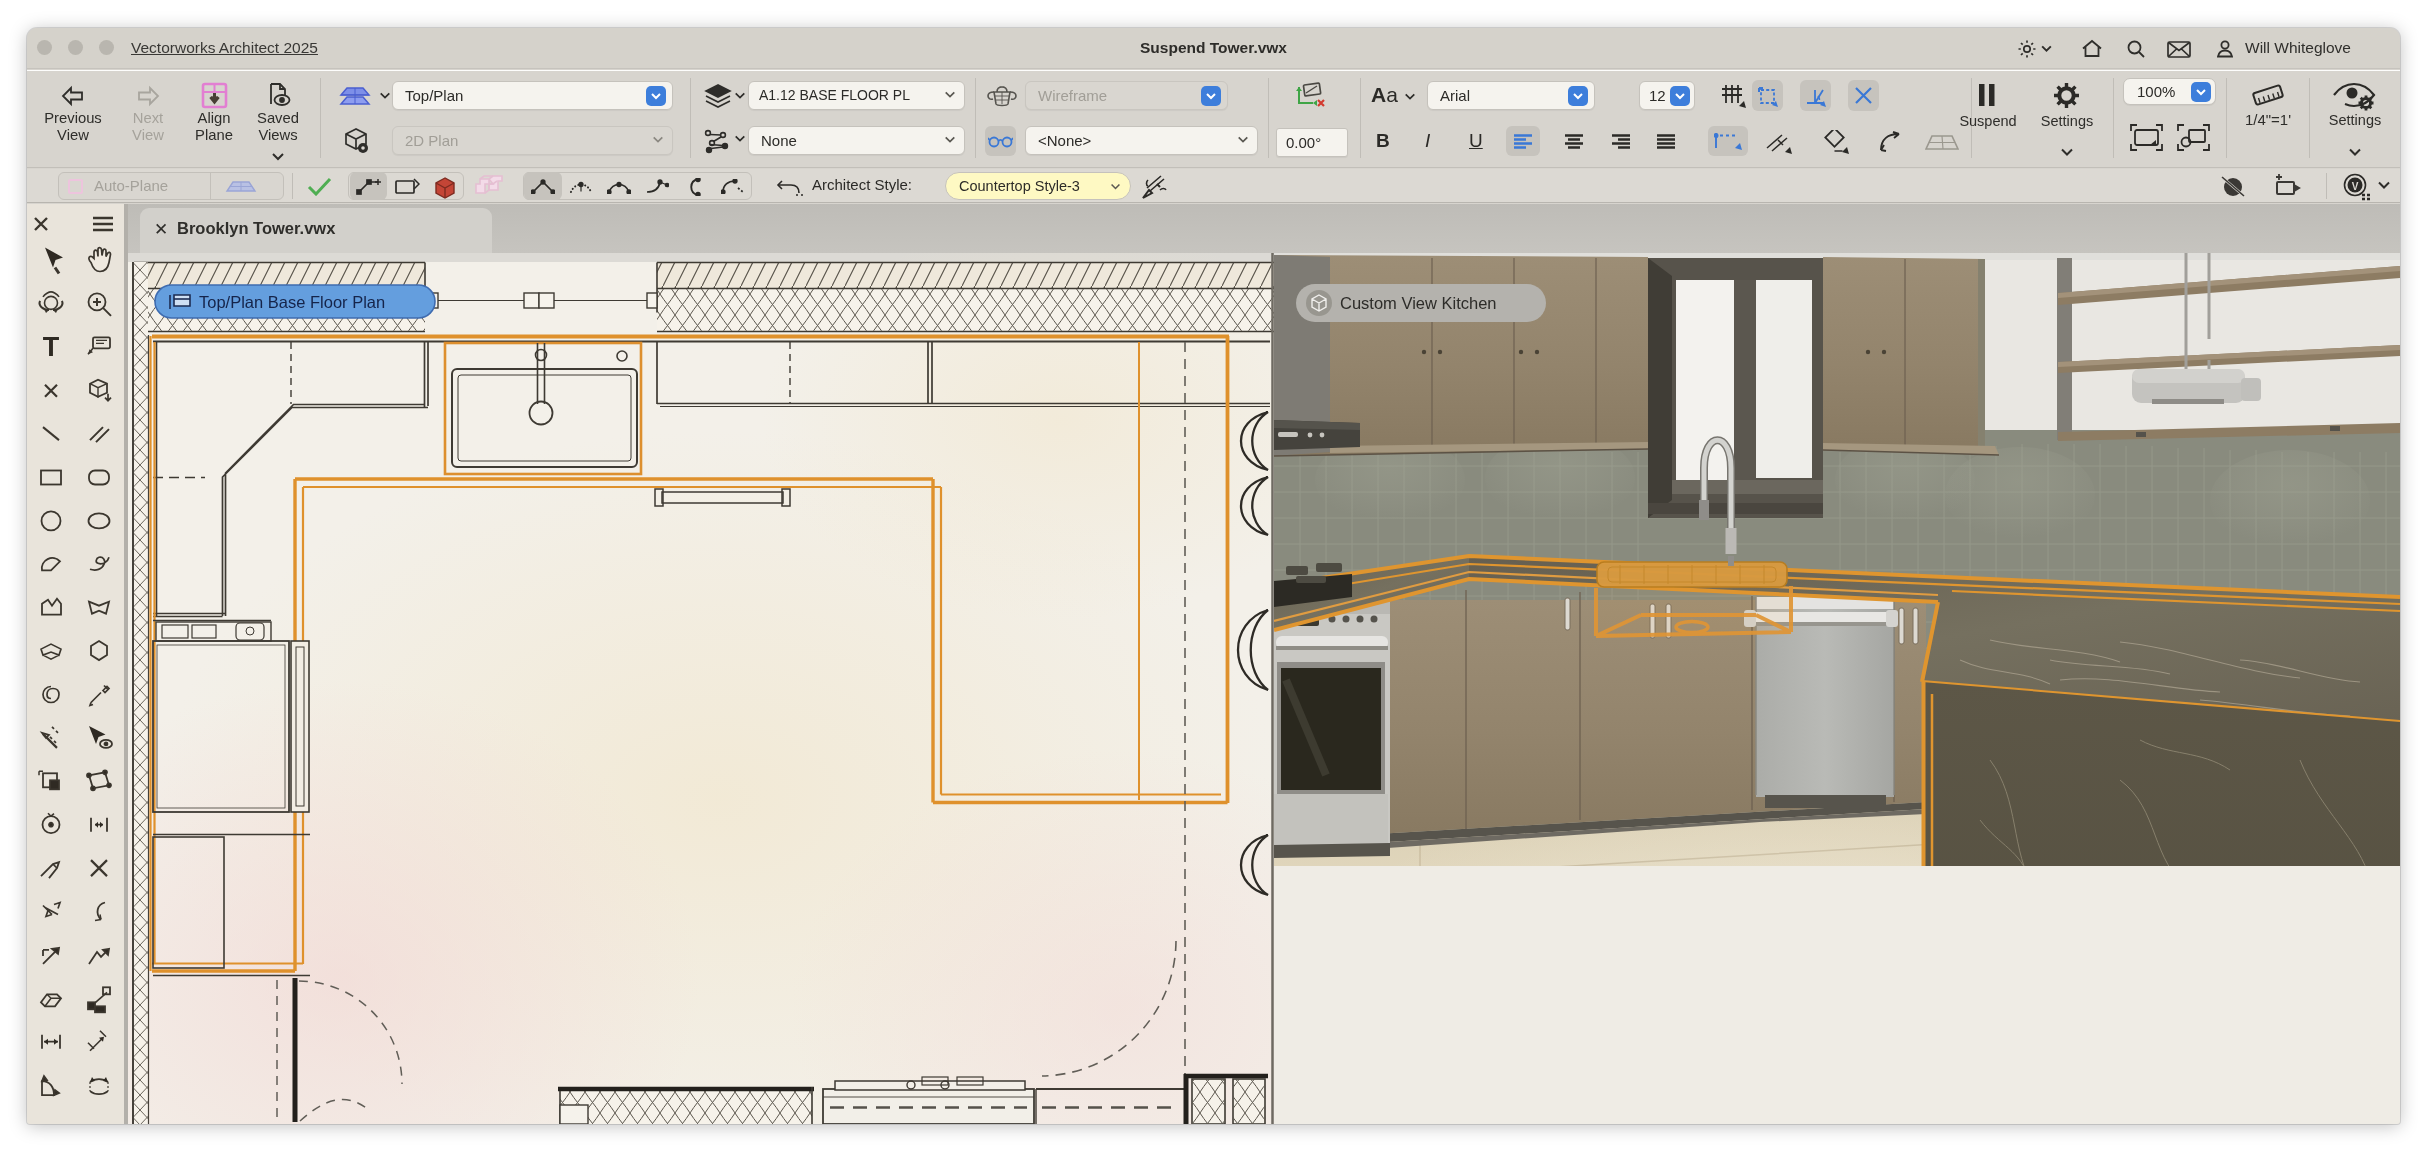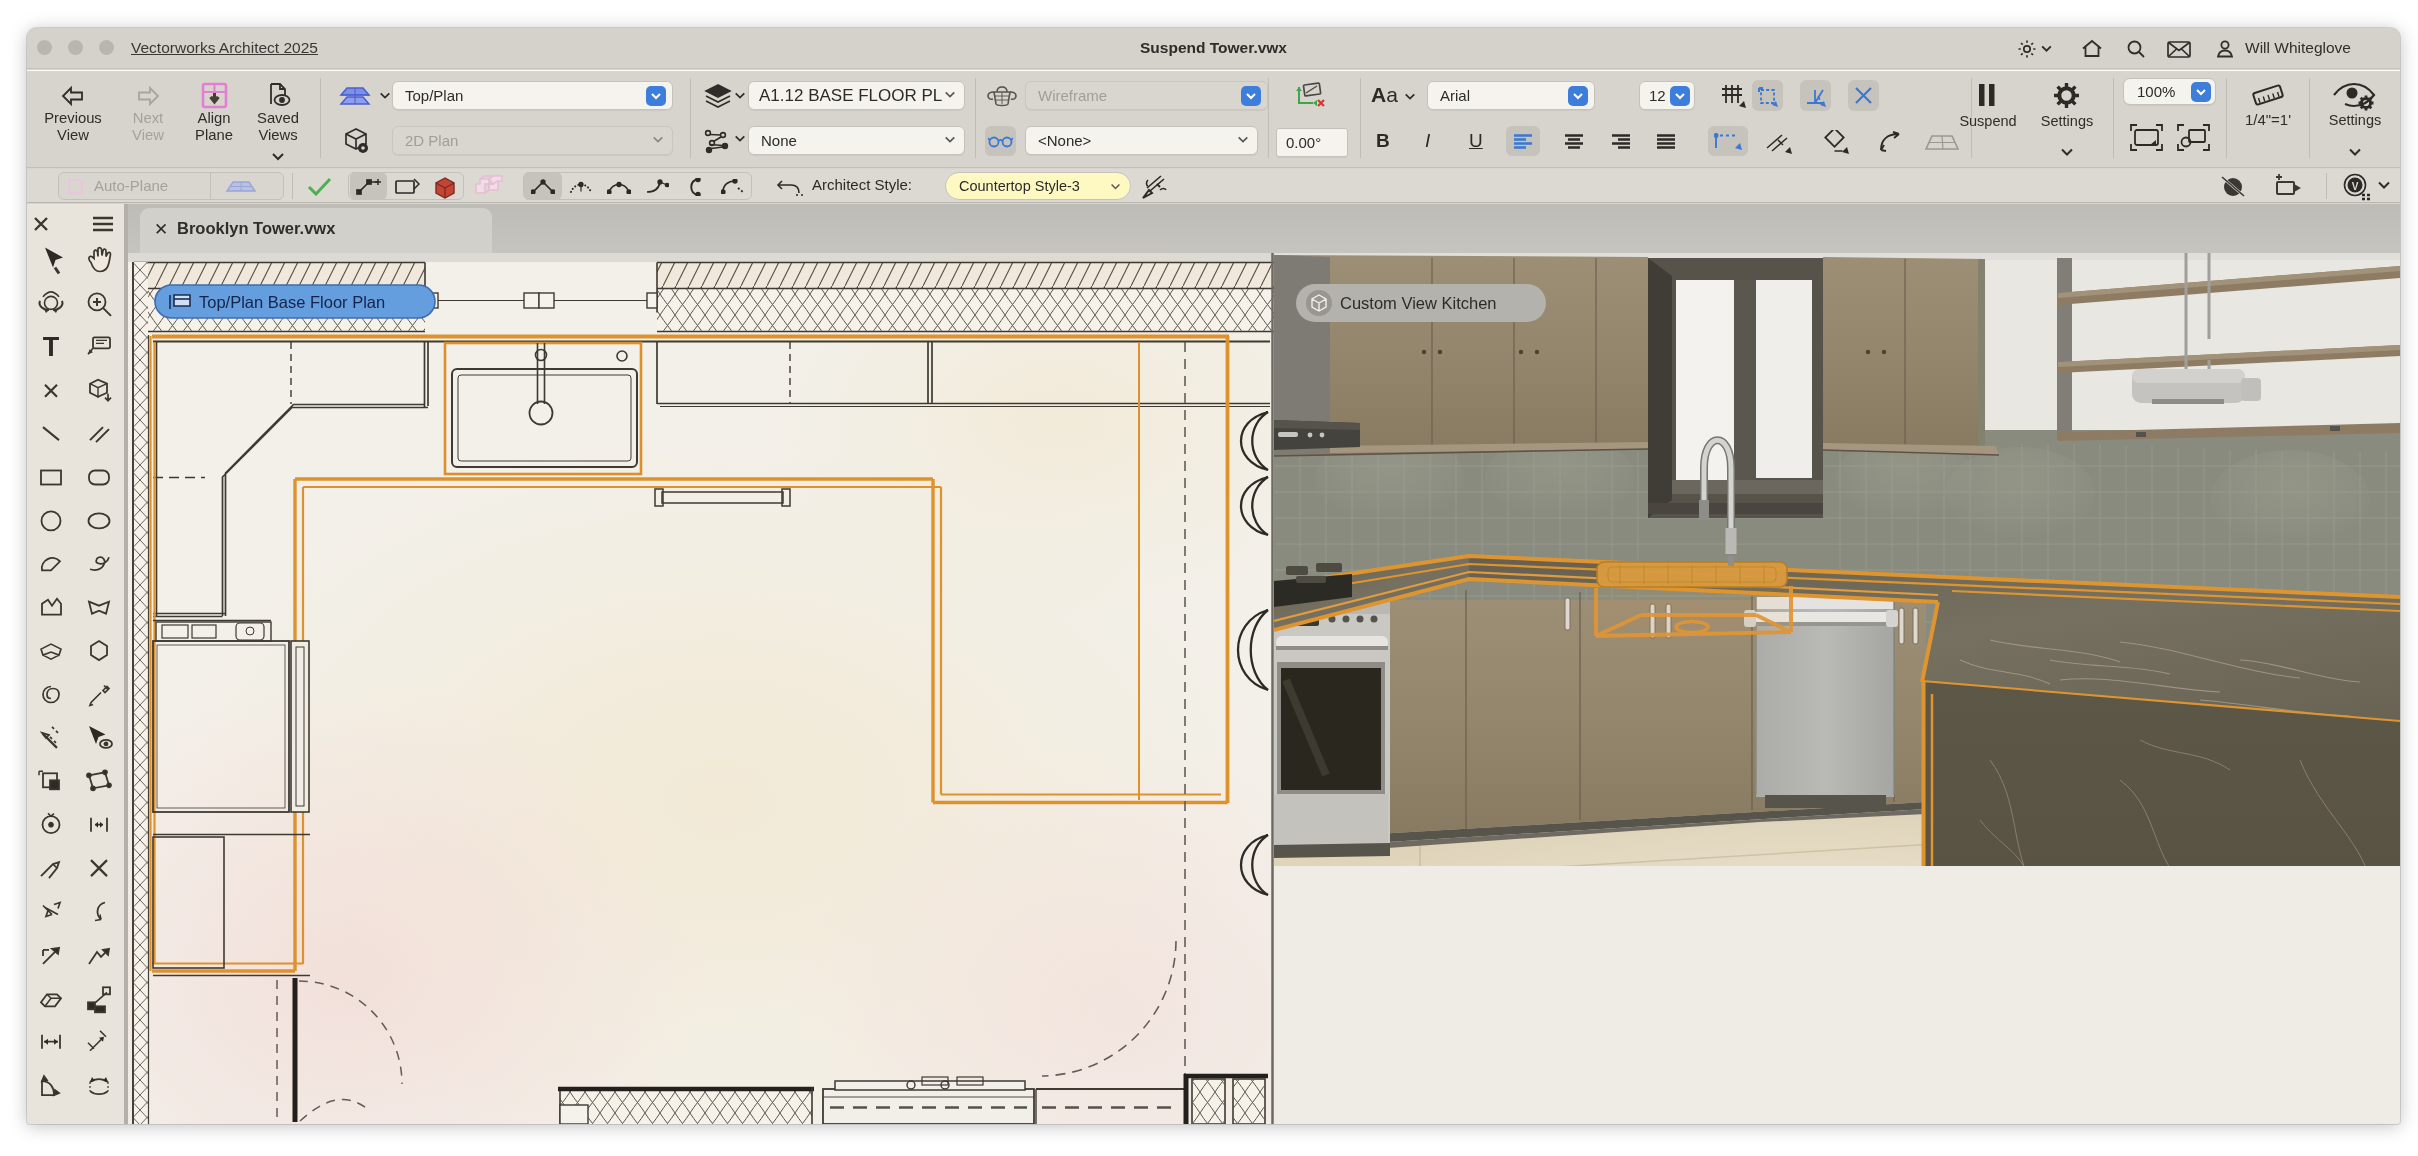--- a/index.html
+++ b/index.html
@@ -129,36 +129,36 @@
         <circle cx="5" cy="5" r="2.4"></circle>
         <circle cx="20" cy="7" r="2.4"></circle>
         <circle cx="9" cy="15" r="2.4"></circle>
         <circle cx="22" cy="18" r="2.4" fill="#2e2d2a"></circle>
         <circle cx="6" cy="22" r="2.4" fill="#2e2d2a"></circle>
         <path d="M7 6.5l11 .5M7 16.5l13 1M10.5 13.5L18 9M8 20.5l12-1.5"></path>
       </svg>
     <svg class="icn" style="left:707px;top:64px" width="12" height="9" viewBox="0 0 14 9" fill="none" stroke="#2e2d2a" stroke-width="2">
         <path d="M2 2l5 5 5-5"></path>
       </svg>
-    <div class="dd" style="left:721px;top:11px;width:217px;padding-left:10px;font-size:17px">A1.12 BASE FLOOR PL<svg class="gchev" width="12" height="9" viewBox="0 0 14 9" fill="none" stroke="#5a5852" stroke-width="2">
+    <div class="dd" style="left:721px;top:11px;width:217px;padding-left:10px;font-size:14px">A1.12 BASE FLOOR PL<svg class="gchev" width="12" height="9" viewBox="0 0 14 9" fill="none" stroke="#5a5852" stroke-width="2">
           <path d="M2 2l5 5 5-5"></path>
         </svg></div>
     <div class="dd" style="left:721px;top:56px;width:217px">None<svg class="gchev" width="12" height="9" viewBox="0 0 14 9" fill="none" stroke="#5a5852" stroke-width="2">
           <path d="M2 2l5 5 5-5"></path>
         </svg></div>
     <div class="sep1" style="left:948px"></div>
     <svg class="icn" style="left:958px;top:12px" width="34" height="28" viewBox="0 0 34 28">
         <g fill="none" stroke="#56544f" stroke-width="1.6">
           <path d="M9 10h16l-2 12c-1 2-11 2-12 0z"></path>
           <path d="M9 10c-4 0-6 2-6 4s2 4 5 3M25 10c4 0 6 2 6 4s-2 4-5 3"></path>
           <path d="M12 10c0-3 2-5 5-5s5 2 5 5M15 5h4"></path>
           <path d="M10 14h14M11 18h12M17 10v12" stroke-width="0.9"></path>
         </g>
       </svg>
-    <div class="dd gray" style="left:998px;top:11px;width:243px">Wireframe<div class="bluechev" style="right:6px">
+    <div class="dd gray" style="left:998px;top:11px;width:203px">Wireframe<div class="bluechev" style="right:6px">
           <svg width="12" height="10" viewBox="0 0 12 10" fill="none" stroke="#fff" stroke-width="2">
             <path d="M2 3l4 4 4-4"></path>
           </svg>
         </div></div>
     <div class="ibtn on" style="left:958px;top:56px;width:31px;height:30px">
         <svg style="margin:7px 0 0 3px" width="25" height="16" viewBox="0 0 25 16" fill="none" stroke="#3a78d6" stroke-width="1.8">
           <circle cx="6" cy="9" r="4.5"></circle>
           <circle cx="19" cy="9" r="4.5"></circle>
           <path d="M10.5 8c1-1.5 3-1.5 4 0M1.5 7L0 5M23.5 7l1.5-2"></path>
         </svg>

